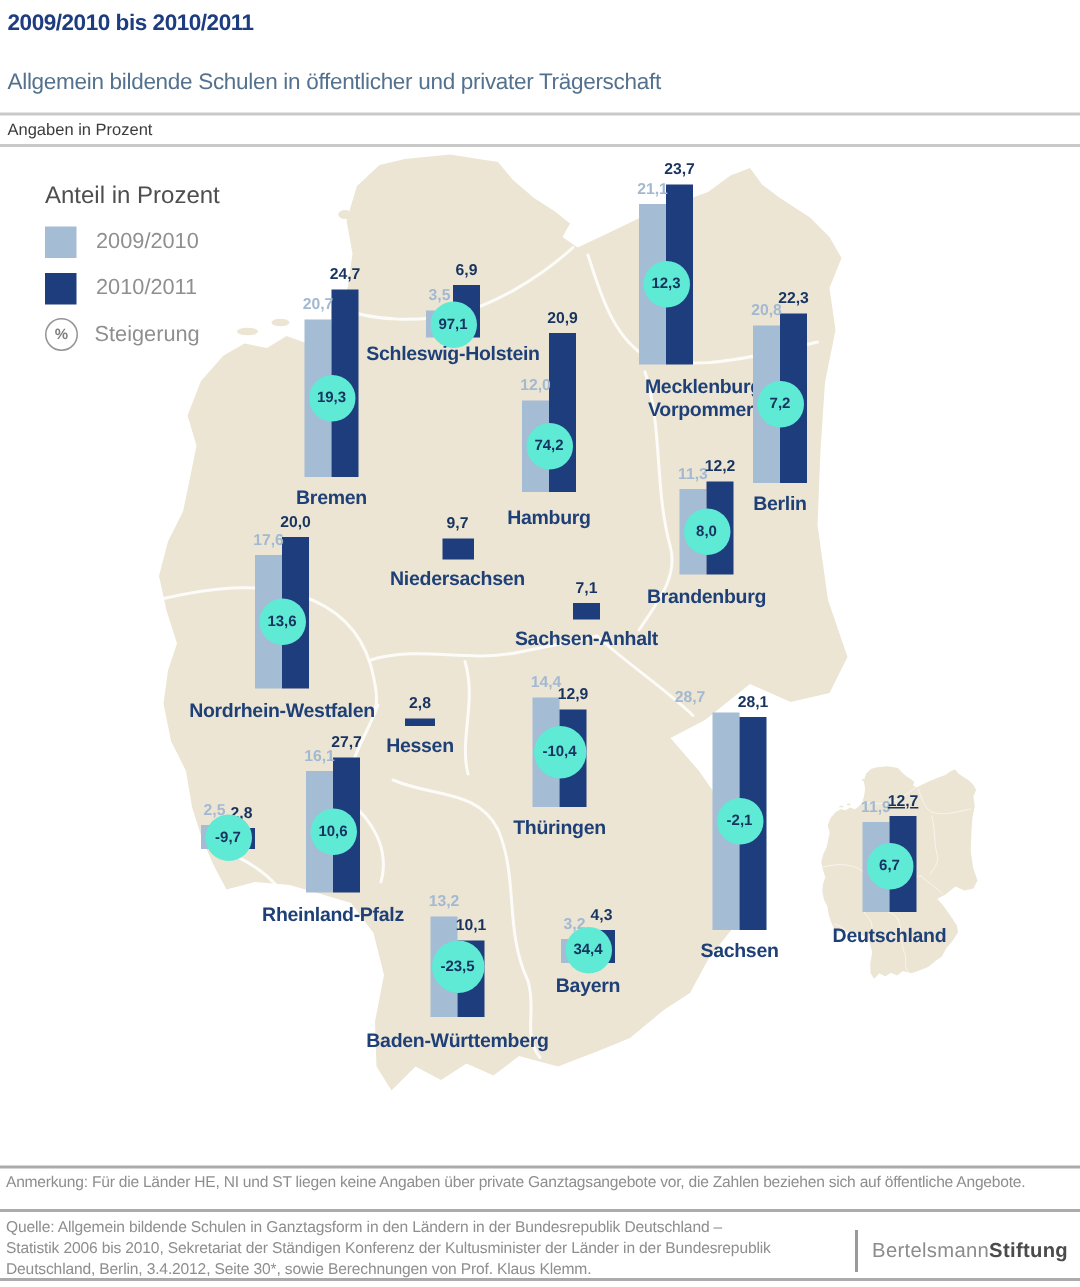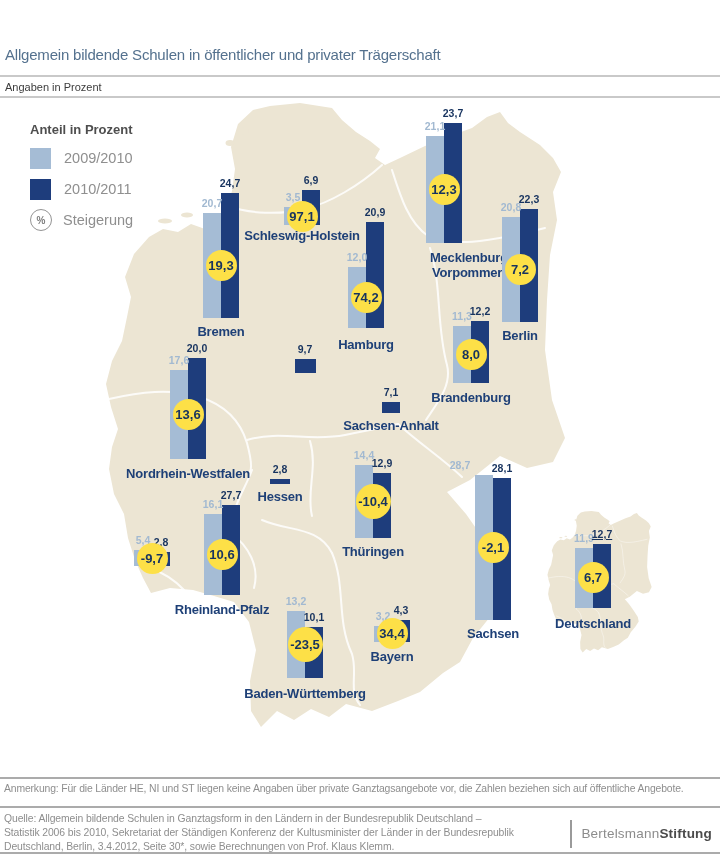--- a/index.html
+++ b/index.html
@@ -16,21 +16,21 @@
   .title .l2{display:block;}
   .subtitle{
     position:absolute;left:5px;top:46px;width:712px;
     font-size:15px;color:var(--c-subtitle);letter-spacing:-0.2px;white-space:nowrap;
   }
   .rule{position:absolute;left:0;width:720px;height:2px;background:#c9c9c9;}
   .rule.dark{background:#ababab;}
   .unit-note{position:absolute;left:5px;top:81px;font-size:11px;color:#3c3c3c;}
   
   .legend{position:absolute;left:30px;top:122px;z-index:4;}
-  .legend-title{font-size:13px;font-weight:bold;color:#4e4e4e;margin-bottom:10px;}
+  .legend-title{font-size:16px;font-weight:normal;color:#4e4e4e;margin-bottom:10px;}
   .legend-item{display:flex;align-items:center;height:22px;margin-bottom:9px;}
   .sw{width:21px;height:21px;margin-right:13px;flex:0 0 auto;}
   .sw.light{background:var(--c-light);}
   .sw.dark{background:var(--c-dark);}
   .sw.circ{
     width:22px;height:22px;border-radius:50%;border:1.5px solid #949494;box-sizing:border-box;
     background:#fff;display:flex;align-items:center;justify-content:center;
     font-size:10px;font-weight:bold;color:#7d7d7d;margin-right:11px;
   }
   .legend-item .lbl{font-size:14.5px;color:#8f8f8f;}
@@ -41,23 +41,23 @@
   .bar{position:absolute;}
   .bar.b09{background:var(--c-light);}
   .bar.b10{background:var(--c-dark);}
   .val{
     position:absolute;width:44px;height:13px;text-align:center;
     font-size:10.5px;font-weight:bold;line-height:13px;white-space:nowrap;
   }
   .val.v09{color:var(--c-light-txt);}
   .val.v10{color:var(--c-dark-txt);}
   .growth{
-    position:absolute;background:#fde047;border-radius:50%;
+    position:absolute;background:#5eead4;border-radius:50%;
     display:flex;align-items:center;justify-content:center;
-    font-size:13px;font-weight:bold;color:var(--c-dark-txt);
+    font-size:10px;font-weight:bold;color:var(--c-dark-txt);
   }
   .state-label{
     position:absolute;width:176px;text-align:center;
     font-size:13px;font-weight:bold;color:var(--c-state);line-height:14.5px;
     white-space:pre-line;letter-spacing:-0.2px;
   }
   
   .note{
     position:absolute;left:4px;top:783px;width:714px;
     font-size:10.4px;color:#8e8e8e;letter-spacing:-0.15px;white-space:nowrap;
@@ -73,20 +73,21 @@
   .logo .t{font-size:13.5px;letter-spacing:0.2px;line-height:28px;}
   .logo .t .pre{color:#8c8c8c;margin-top:16px;}
   .logo .t .suf{color:#4b4b4b;font-weight:bold;}
 </style>
 </head>
 <body>
 
 <div class="page" style="--c-light: #a5bcd5; --c-dark: #1e3d7c; --c-light-txt: #a2b9d1; --c-dark-txt: #17335f; --c-state: #1e4077; --c-title: #1e3d80; --c-subtitle: #54718e;">
 
   <div class="title">
+    <span class="l2">2009/2010 bis 2010/2011</span>
   </div>
   <div class="subtitle">Allgemein bildende Schulen in öffentlicher und privater Trägerschaft</div>
   <div class="rule" style="top:75px"></div>
   <div class="unit-note">Angaben in Prozent</div>
   <div class="rule" style="top:96px"></div>
 
   <svg class="map-svg" width="720" height="858" viewBox="0 0 720 858">
     <g id="de-shape">
       <path fill="#ece5d3" d="M270,106 L300,103 332,108 342,120 356,132 370,141 380,149 375,158 385,165 400,158 425,146 450,136 472,128 487,117 500,112 508,123 520,132 540,145 553,158 561,172 553,192 557,220 550,255 547,300 545,350 552,400 565,438 553,462 527,468 500,456 470,480 447,492 466,514 487,544 504,570 508,590 494,612 473,638 460,662 443,673 420,692 398,701 372,711 346,704 329,717 311,709 294,720 277,711 261,727 251,711 250,681 256,650 249,622 234,602 214,596 193,590 170,588 151,593 143,578 135,560 128,538 124,514 114,494 109,469 112,447 118,429 111,407 106,384 112,361 122,341 127,317 131,297 125,277 134,254 149,237 163,229 178,232 191,224 205,229 216,221 226,209 232,191 235,169 231,147 238,124 253,110 Z"></path>
       <ellipse fill="#ece5d3" cx="243" cy="131" rx="6" ry="3.5"></ellipse>
@@ -162,41 +163,42 @@
       <div class="growth" style="left: 504.5px; top: 253.876px; width: 31px; height: 31px;">7,2</div>
       <div class="state-label" style="left: 432px; top: 329px;">Berlin</div>
       <div class="bar b09" style="left: 453px; top: 325.822px; width: 18px; height: 57.178px;"></div>
       <div class="bar b10" style="left: 471px; top: 321.268px; width: 18px; height: 61.732px;"></div>
       <div class="val v09" style="left: 440px; top: 309.822px;">11,3</div>
       <div class="val v10" style="left: 458px; top: 305.268px;">12,2</div>
       <div class="growth" style="left: 455.5px; top: 338.911px; width: 31px; height: 31px;">8,0</div>
       <div class="state-label" style="left: 383px; top: 391px;">Brandenburg</div>
       <div class="bar b10" style="left: 294.5px; top: 359px; width: 21px; height: 14px;"></div>
       <div class="val v10" style="left: 283px; top: 343px;">9,7</div>
+      <div class="state-label" style="left: 217px; top: 379px;">Niedersachsen</div>
       <div class="bar b10" style="left: 382px; top: 402px; width: 18px; height: 11px;"></div>
       <div class="val v10" style="left: 369px; top: 386px;">7,1</div>
       <div class="state-label" style="left: 303px; top: 419px;">Sachsen-Anhalt</div>
       <div class="bar b09" style="left: 170px; top: 369.944px; width: 18px; height: 89.056px;"></div>
       <div class="bar b10" style="left: 188px; top: 357.8px; width: 18px; height: 101.2px;"></div>
       <div class="val v09" style="left: 157px; top: 353.944px;">17,6</div>
       <div class="val v10" style="left: 175px; top: 341.8px;">20,0</div>
       <div class="growth" style="left: 172.5px; top: 398.972px; width: 31px; height: 31px;">13,6</div>
       <div class="state-label" style="left: 100px; top: 467px;">Nordrhein-Westfalen</div>
       <div class="bar b10" style="left: 270px; top: 479px; width: 20px; height: 5px;"></div>
       <div class="val v10" style="left: 258px; top: 463px;">2,8</div>
       <div class="state-label" style="left: 192px; top: 490px;">Hessen</div>
       <div class="bar b09" style="left: 355px; top: 465.136px; width: 18px; height: 72.864px;"></div>
       <div class="bar b10" style="left: 373px; top: 472.726px; width: 18px; height: 65.274px;"></div>
       <div class="val v09" style="left: 342px; top: 449.136px;">14,4</div>
       <div class="val v10" style="left: 360px; top: 456.726px;">12,9</div>
       <div class="growth" style="left: 355.5px; top: 484.068px; width: 35px; height: 35px;">-10,4</div>
       <div class="state-label" style="left: 285px; top: 545px;">Thüringen</div>
       <div class="bar b09" style="left: 134px; top: 550.314px; width: 18px; height: 15.686px;"></div>
       <div class="bar b10" style="left: 152px; top: 551.832px; width: 18px; height: 14.168px;"></div>
-      <div class="val v09" style="left: 121px; top: 534.314px;">5,4</div>
+      <div class="val v09" style="left: 121px; top: 534.314px;">2,5</div>
       <div class="val v10" style="left: 139px; top: 535.832px;">2,8</div>
       <div class="growth" style="left: 136.5px; top: 542.657px; width: 31px; height: 31px;">-9,7</div>
       <div class="bar b09" style="left: 204px; top: 513.534px; width: 18px; height: 81.466px;"></div>
       <div class="bar b10" style="left: 222px; top: 504.932px; width: 18px; height: 90.068px;"></div>
       <div class="val v09" style="left: 191px; top: 497.534px;">16,1</div>
       <div class="val v10" style="left: 209px; top: 488.932px;">27,7</div>
       <div class="growth" style="left: 206.5px; top: 538.767px; width: 31px; height: 31px;">10,6</div>
       <div class="state-label" style="left: 134px; top: 603px;">Rheinland-Pfalz</div>
       <div class="bar b09" style="left: 287px; top: 611.208px; width: 18px; height: 66.792px;"></div>
       <div class="bar b10" style="left: 305px; top: 626.894px; width: 18px; height: 51.106px;"></div>

